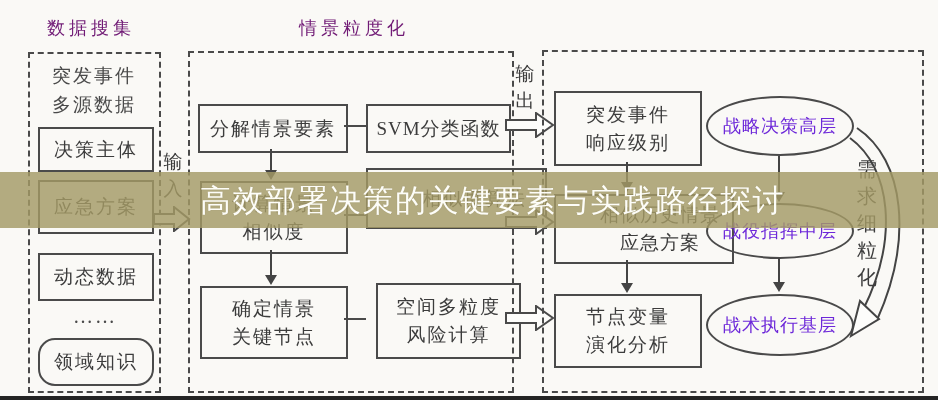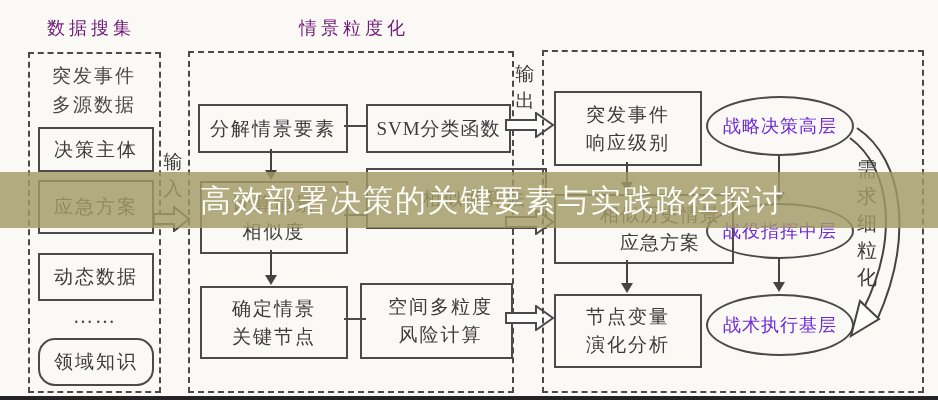--- a/index.html
+++ b/index.html
@@ -94,21 +94,21 @@
   <div class="hline" style="left:344px;top:214px;width:22px;"></div>
 
   <div class="varrow" style="left:270px;top:250px;height:26px;"></div>
 
   <div class="bx" style="left:200px;top:286px;width:144px;height:69px;">
     <div>
       <div>确定情景</div>
       <div>关键节点</div>
     </div>
   </div>
-  <div class="bx" style="left:360px;top:283px;width:141px;height:72px;padding-left:8px;">
+  <div class="bx" style="left:376px;top:283px;width:141px;height:72px;">
     <div>
       <div>空间多粒度</div>
       <div>风险计算</div>
     </div>
   </div>
   <div class="hline" style="left:344px;top:318px;width:22px;"></div>
 
   <div class="vlabel" style="left:513px;top:61px;">输出</div>
   <svg class="blk" style="left:505px;top:112px;" width="50" height="26">
     <polygon points="1,8 31,8 31,1 48,13 31,25 31,18 1,18" fill="#fdfdfb" stroke="#4a4a4a" stroke-width="2"></polygon>

